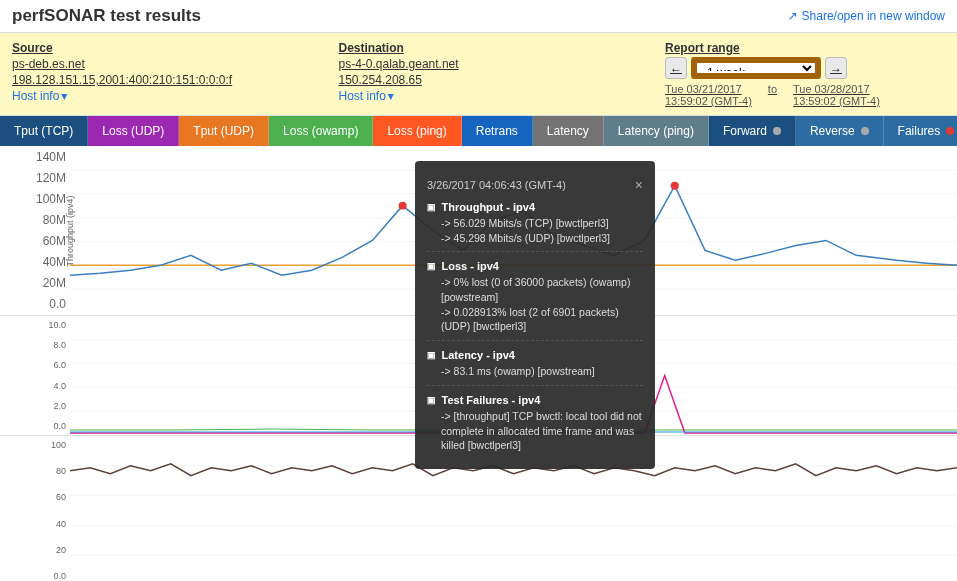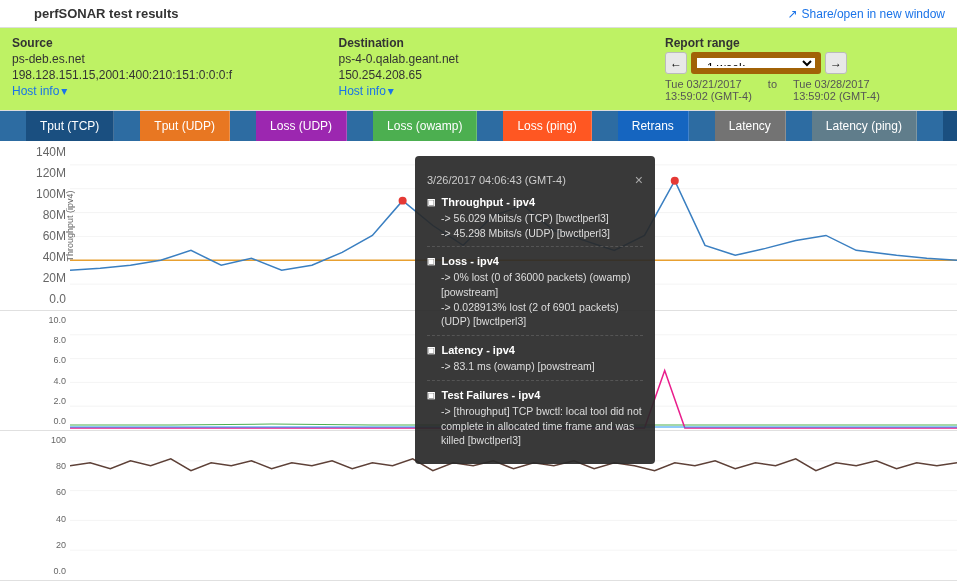--- a/index.html
+++ b/index.html
@@ -6,30 +6,31 @@
     body { font-family: Arial, sans-serif; font-size: 12px; background: #f5f5f5; color: #333; width: 957px; }
 
     .top-bar {
       background: #fff;
       border-bottom: 1px solid #ddd;
       padding: 6px 12px;
       display: flex;
       justify-content: space-between;
       align-items: center;
     }
-    .top-bar-title { font-size: 13px; font-weight: bold; color: #333; margin-left: 22px; }
+    .top-bar-title { font-size: 17px; font-weight: bold; color: #333; }
     .share-link { color: #1a73e8; font-size: 12px; text-decoration: none; display: flex; align-items: center; gap: 4px; }
 
     .info-bar {
-      background: #bef264;
+      background: #fef9c3;
       border-bottom: 1px solid #ddd;
       padding: 8px 12px;
       display: flex;
       gap: 20px;
       align-items: flex-start;
+      text-decoration: underline;
     }
     .info-section { flex: 1; }
     .info-label { font-weight: bold; font-size: 12px; color: #333; }
     .info-value { font-size: 12px; color: #333; margin-top: 2px; }
     .host-info-link { color: #1a73e8; font-size: 12px; text-decoration: none; display: inline-flex; align-items: flex-end; gap: 2px; margin-top: 2px; }
 
     .report-range-section {
       display: flex;
       flex-direction: column;
       align-items: flex-start;
@@ -56,21 +57,20 @@
       width: 130px;
     }
     .date-range { font-size: 11px; color: #555; margin-top: 4px; display: flex; gap: 16px; }
     .tab {
       padding: 8px 14px;
       color: #fff;
       font-size: 12px;
       cursor: pointer;
       white-space: nowrap;
       border-right: 1px solid rgba(255,255,255,0.2);
-      margin-left: 26px;
     }
     .tab.active { background: #1a4f80; }
 
     .chart-area {
       background: #fff;
       position: relative;
       overflow: hidden;
     }
 
     
@@ -174,22 +174,22 @@
         <span>
           <span>Tue 03/28/2017</span><br>
           <span>13:59:02 (GMT-4)</span>
         </span>
       </div>
     </div>
   </div>
 
   <div class="tab-row">
     <div class="tab active" style="background:#1a4f80;">Tput (TCP)</div>
+    <div class="tab" style="background:#9c27b0;">Loss (UDP)</div>
     <div class="tab" style="background:#e87722;">Tput (UDP)</div>
-    <div class="tab" style="background:#9c27b0;">Loss (UDP)</div>
     <div class="tab" style="background:#4caf50;">Loss (owamp)</div>
     <div class="tab" style="background:#ff5722;">Loss (ping)</div>
     <div class="tab active" style="background:#1565c0;">Retrans</div>
     <div class="tab" style="background:#737373;">Latency</div>
     <div class="tab" style="background:#607d8b;">Latency (ping)</div>
     <div style="flex:1; background:#2d6ca2;"></div>
     <div class="tab" style="background:#1a4f80; display:flex; align-items:center; gap:6px;">
       Forward <span style="width:8px;height:8px;background:#aaa;border-radius:50%;display:inline-block;"></span>
     </div>
     <div class="tab" style="background:#2d6ca2; display:flex; align-items:center; gap:6px;">

